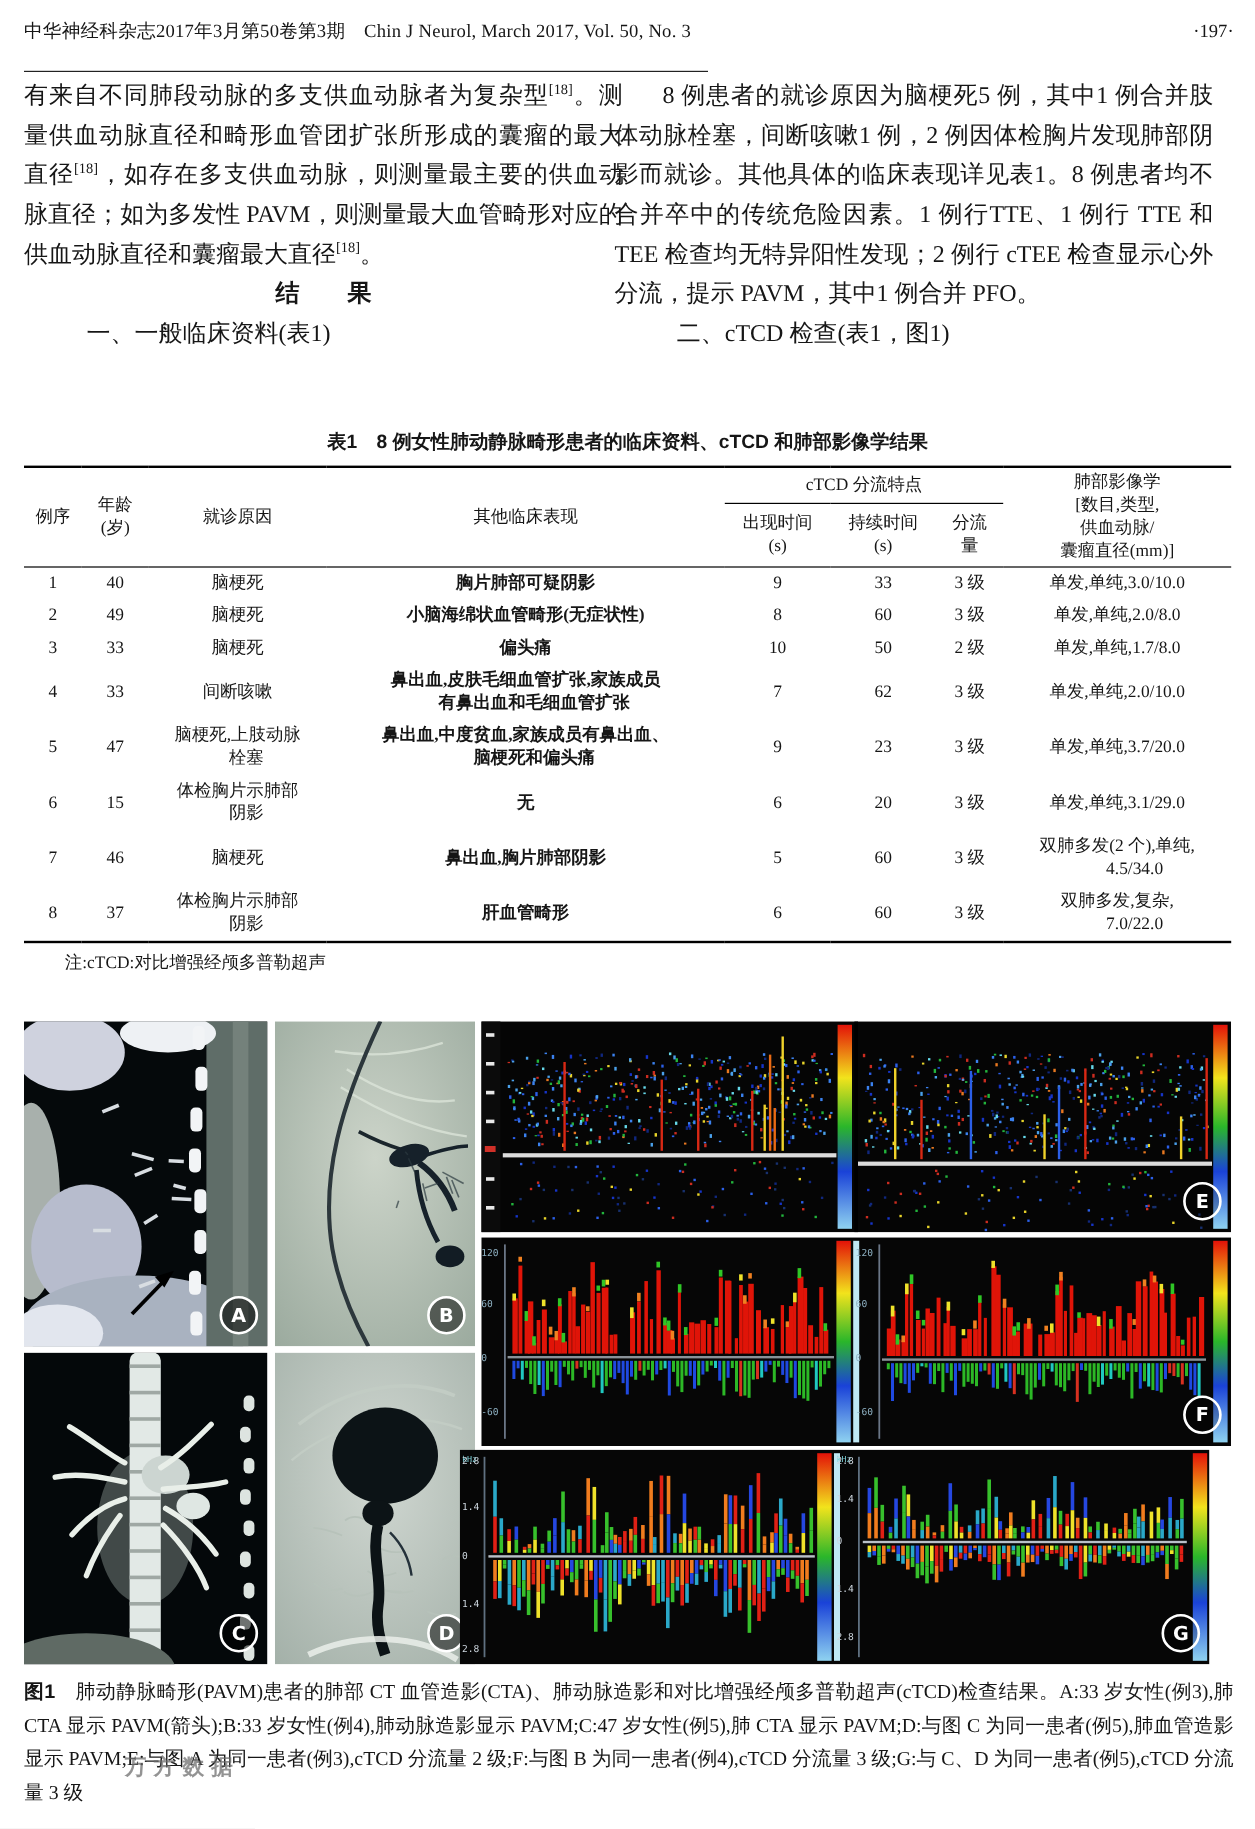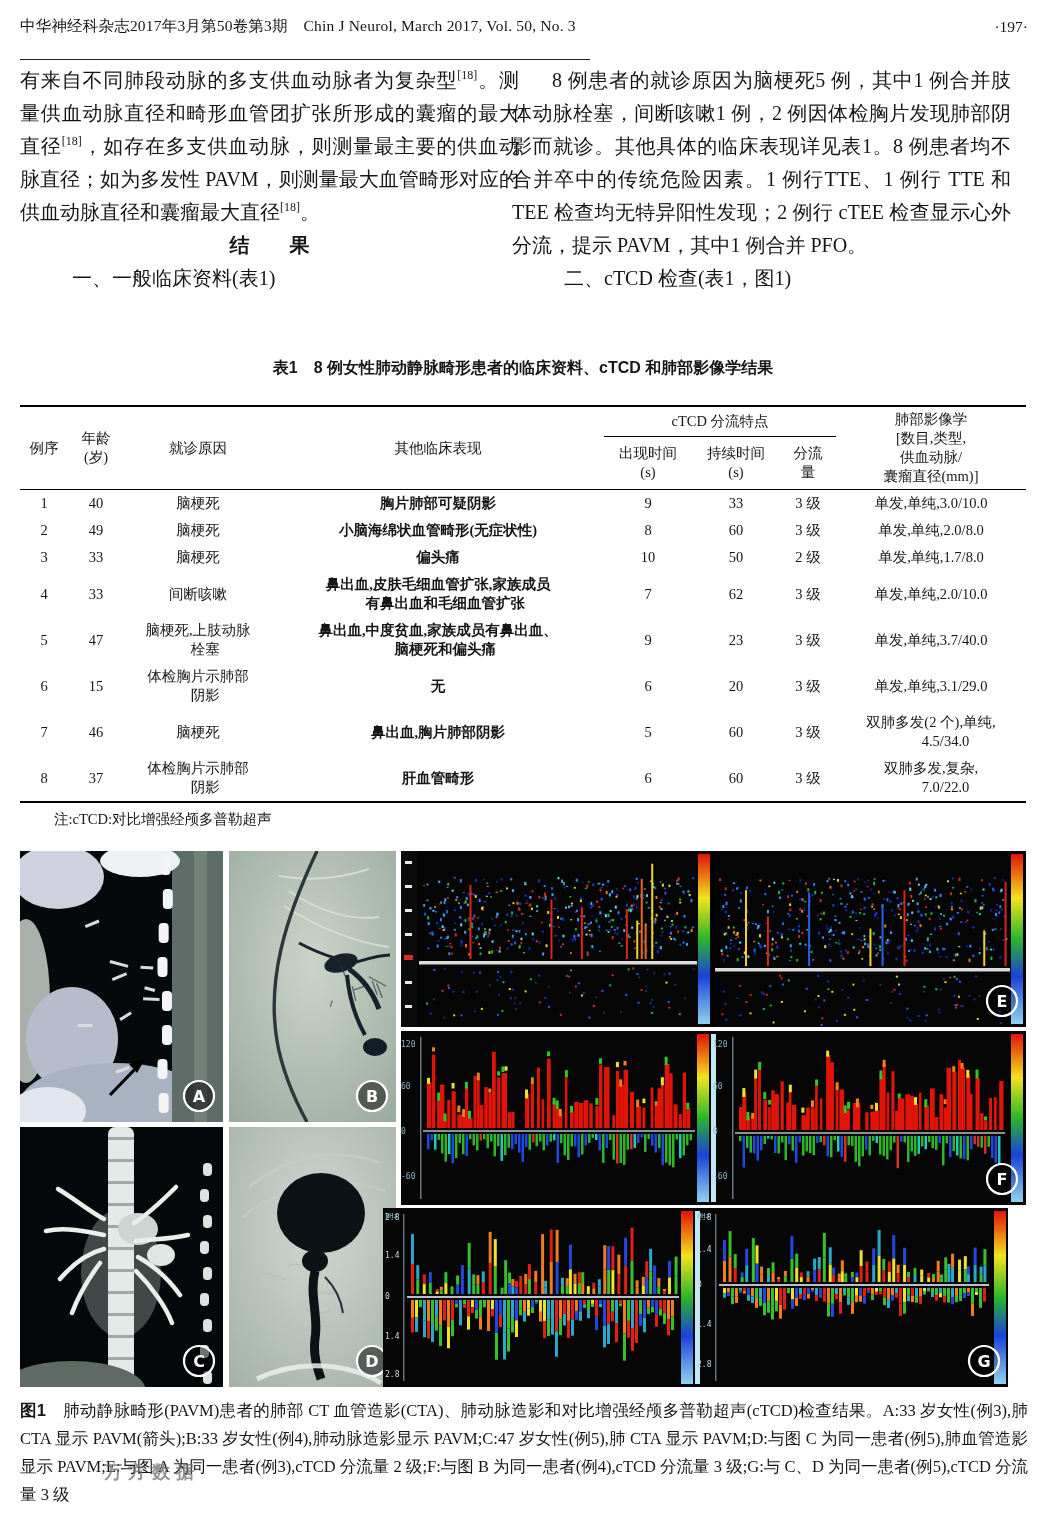--- a/index.html
+++ b/index.html
@@ -14,21 +14,21 @@
   .col{position:absolute;top:64px;width:499px;font-size:20px;line-height:33px;text-align:justify;}
   .col-left{left:20px;}
   .col-right{left:512px;}
   .col p{margin:0;}
   .col sup{font-size:12px;line-height:0;}
   .indent2{text-indent:2em;}
   .results-heading{font-weight:bold;text-align:center;margin:9px 0 3px 0;}
   .subsection{text-indent:2.6em;margin:0;}
   
   .tablewrap{position:absolute;left:20px;top:358px;width:1006px;}
-  .table-title{text-align:center;font-weight:bold;font-size:16px;margin:0 0 26px 0;
+  .table-title{text-align:center;font-weight:bold;font-size:16px;margin:0 0 9px 0;
                font-family:"Liberation Sans","DejaVu Sans",sans-serif;}
   table.tbl{width:1006px;border-collapse:collapse;table-layout:fixed;
             border-top:2.5px solid #000;border-bottom:2px solid #000;
             font-size:14.5px;line-height:19px;}
   table.tbl th{font-weight:normal;vertical-align:middle;text-align:center;
                white-space:pre-line;padding:3px 2px;}
   table.tbl thead th{border-bottom:1.2px solid #000;}
   th.group{border-bottom:1px solid #000 !important;}
   thead tr.sub th{border-bottom:1.2px solid #000;}
   table.tbl td{padding:4px 3px;vertical-align:middle;text-align:center;white-space:pre-line;}
@@ -150,21 +150,21 @@
           <tr>
             <td class="c0">5</td>
             <td class="c1">47</td>
             <td class="c2">脑梗死,上肢动脉
 　栓塞</td>
             <td class="c3">鼻出血,中度贫血,家族成员有鼻出血、
 　脑梗死和偏头痛</td>
             <td class="c4">9</td>
             <td class="c5">23</td>
             <td class="c6">3 级</td>
-            <td class="c7">单发,单纯,3.7/40.0</td>
+            <td class="c7">单发,单纯,3.7/20.0</td>
           </tr>
           <tr>
             <td class="c0">6</td>
             <td class="c1">15</td>
             <td class="c2">体检胸片示肺部
 　阴影</td>
             <td class="c3">无</td>
             <td class="c4">6</td>
             <td class="c5">20</td>
             <td class="c6">3 级</td>

